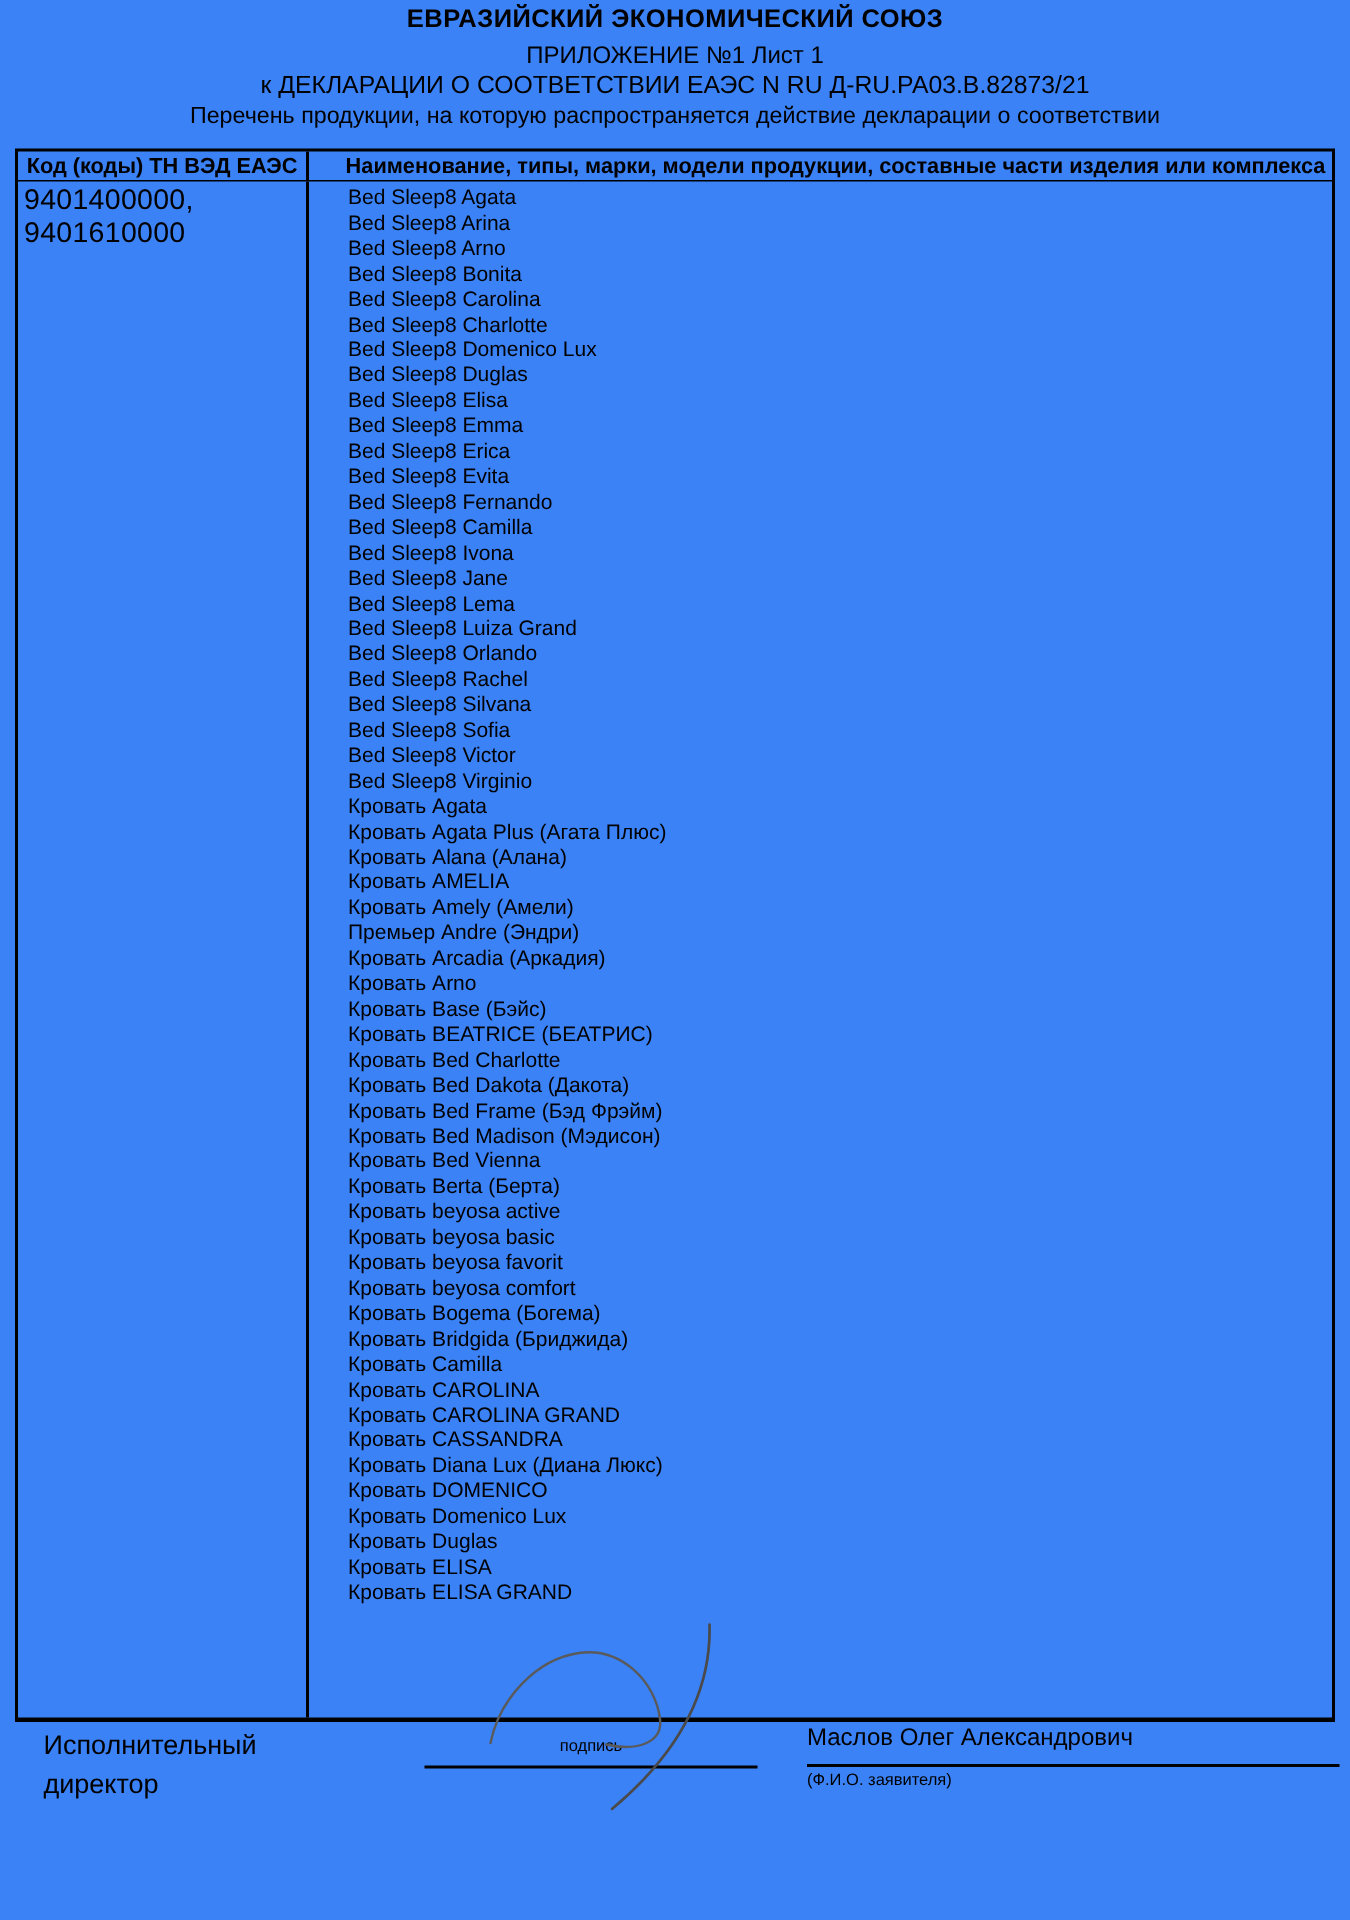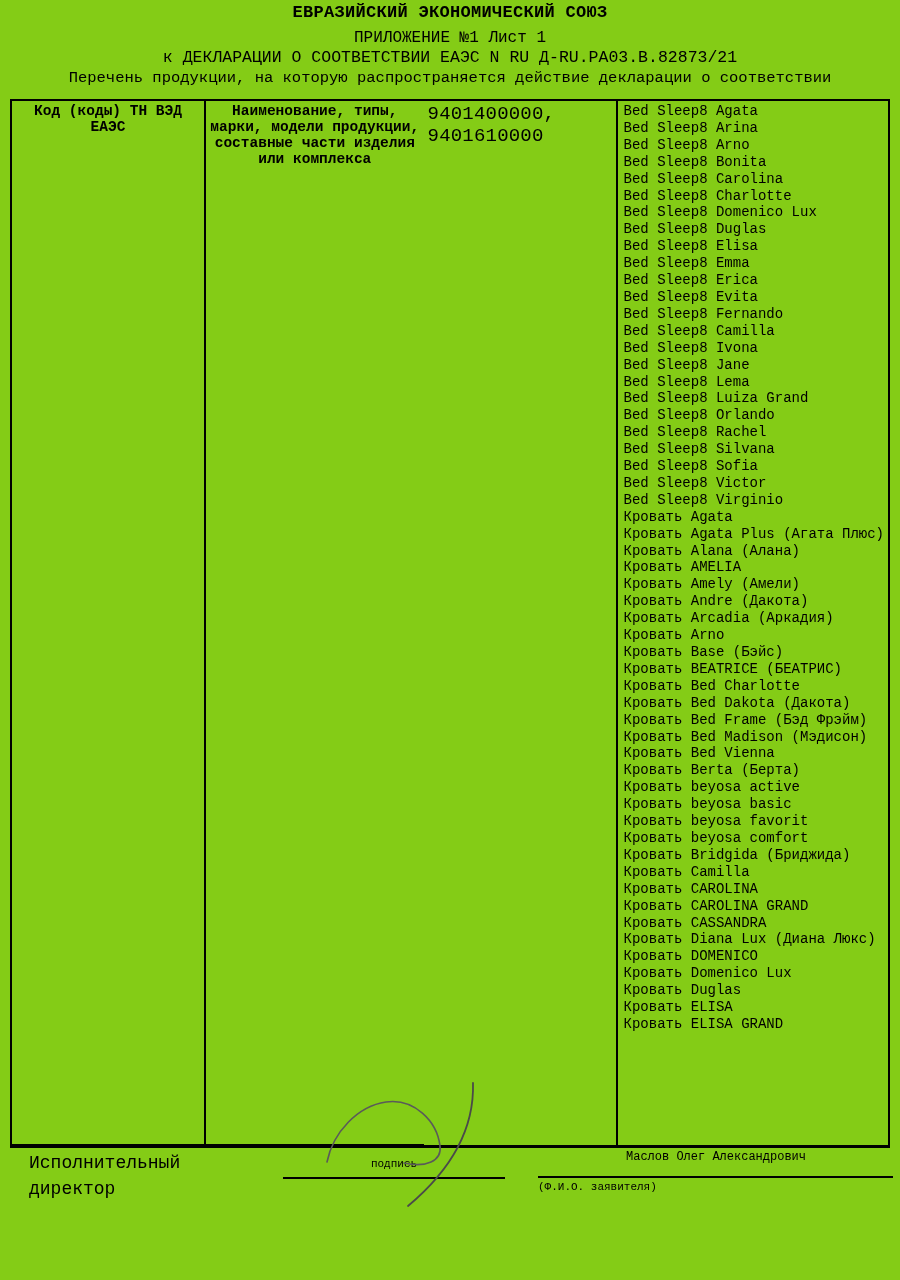--- a/index.html
+++ b/index.html
@@ -1,52 +1,53 @@
 <!DOCTYPE html>
 <html><head>
 <meta charset="utf-8">
 <style>
   html, body { margin: 0; padding: 0; background: #ffffff; }
   .page {
     position: relative;
     width: 900px;
     height: 1280px;
-    background: #84cc16;
-    font-family: Liberation Mono, monospace;
+    background: #3b82f6;
+    font-family: Liberation Sans, sans-serif;
     color: #000000;
     overflow: hidden;
   }
   
   .hline { position: absolute; left: 0; width: 100%; text-align: center; white-space: nowrap; }
   .doc-title     { top: 3px;  font-size: 17px;   font-weight: bold; letter-spacing: 0.3px; }
   .doc-sub1      { top: 29px; font-size: 16px; }
   .doc-sub2      { top: 48px; font-size: 16.5px; }
   .doc-sub3      { top: 69px; font-size: 15.5px; }
   
   .doc-table {
     position: absolute;
     left: 10px; top: 99px;
     width: 880px; height: 1049px;
     border: 2px solid #000;
     border-bottom-width: 3px;
     box-sizing: border-box;
     display: flex;
+    flex-direction: column;
   }
   .t-head { display: flex; border-bottom: 1px solid #000; }
   .t-body { display: flex; flex: 1; min-height: 0; }
   .th {
     font-weight: bold;
     font-size: 14.5px;
     line-height: 16px;
     text-align: center;
     padding: 2px 4px 1px 4px;
     box-sizing: border-box;
   }
   .col-code { width: 194px; border-right: 2px solid #000; flex: none; }
-  .col-name { flex: 1; }
+  .col-name { flex: 1; margin-left: 20px; }
   .td { box-sizing: border-box; }
   .td.col-code {
     font-size: 19px;
     padding: 2px 2px 0 4px;
     letter-spacing: 0.2px;
   }
   .td.col-name {
     font-size: 14px;
     line-height: 16.9px;
     padding: 2px 4px 4px 6px;
@@ -73,22 +74,21 @@
     position: absolute;
     left: 283px; top: 1158px;
     width: 222px;
     text-align: center;
     font-size: 11px;
   }
   .applicant-name {
     position: absolute;
     left: 538px; top: 1150px;
     width: 356px;
-    text-align: center;
-    font-size: 12px;
+    font-size: 16px;
   }
   .applicant-line {
     position: absolute;
     left: 538px; top: 1176px;
     width: 355px;
     border-top: 2px solid #000;
   }
   .applicant-caption {
     position: absolute;
     left: 538px; top: 1181px;
@@ -137,35 +137,36 @@
           <div class="product-line">Bed Sleep8 Rachel</div>
           <div class="product-line">Bed Sleep8 Silvana</div>
           <div class="product-line">Bed Sleep8 Sofia</div>
           <div class="product-line">Bed Sleep8 Victor</div>
           <div class="product-line">Bed Sleep8 Virginio</div>
           <div class="product-line">Кровать Agata</div>
           <div class="product-line">Кровать Agata Plus (Агата Плюс)</div>
           <div class="product-line">Кровать Alana (Алана)</div>
           <div class="product-line">Кровать AMELIA</div>
           <div class="product-line">Кровать Amely (Амели)</div>
-          <div class="product-line">Кровать Andre (Дакота)</div>
+          <div class="product-line">Премьер Andre (Эндри)</div>
           <div class="product-line">Кровать Arcadia (Аркадия)</div>
           <div class="product-line">Кровать Arno</div>
           <div class="product-line">Кровать Base (Бэйс)</div>
           <div class="product-line">Кровать BEATRICE (БЕАТРИС)</div>
           <div class="product-line">Кровать Bed Charlotte</div>
           <div class="product-line">Кровать Bed Dakota (Дакота)</div>
           <div class="product-line">Кровать Bed Frame (Бэд Фрэйм)</div>
           <div class="product-line">Кровать Bed Madison (Мэдисон)</div>
           <div class="product-line">Кровать Bed Vienna</div>
           <div class="product-line">Кровать Berta (Берта)</div>
           <div class="product-line">Кровать beyosa active</div>
           <div class="product-line">Кровать beyosa basic</div>
           <div class="product-line">Кровать beyosa favorit</div>
           <div class="product-line">Кровать beyosa comfort</div>
+          <div class="product-line">Кровать Bogema (Богема)</div>
           <div class="product-line">Кровать Bridgida (Бриджида)</div>
           <div class="product-line">Кровать Camilla</div>
           <div class="product-line">Кровать CAROLINA</div>
           <div class="product-line">Кровать CAROLINA GRAND</div>
           <div class="product-line">Кровать CASSANDRA</div>
           <div class="product-line">Кровать Diana Lux (Диана Люкс)</div>
           <div class="product-line">Кровать DOMENICO</div>
           <div class="product-line">Кровать Domenico Lux</div>
           <div class="product-line">Кровать Duglas</div>
           <div class="product-line">Кровать ELISA</div>

